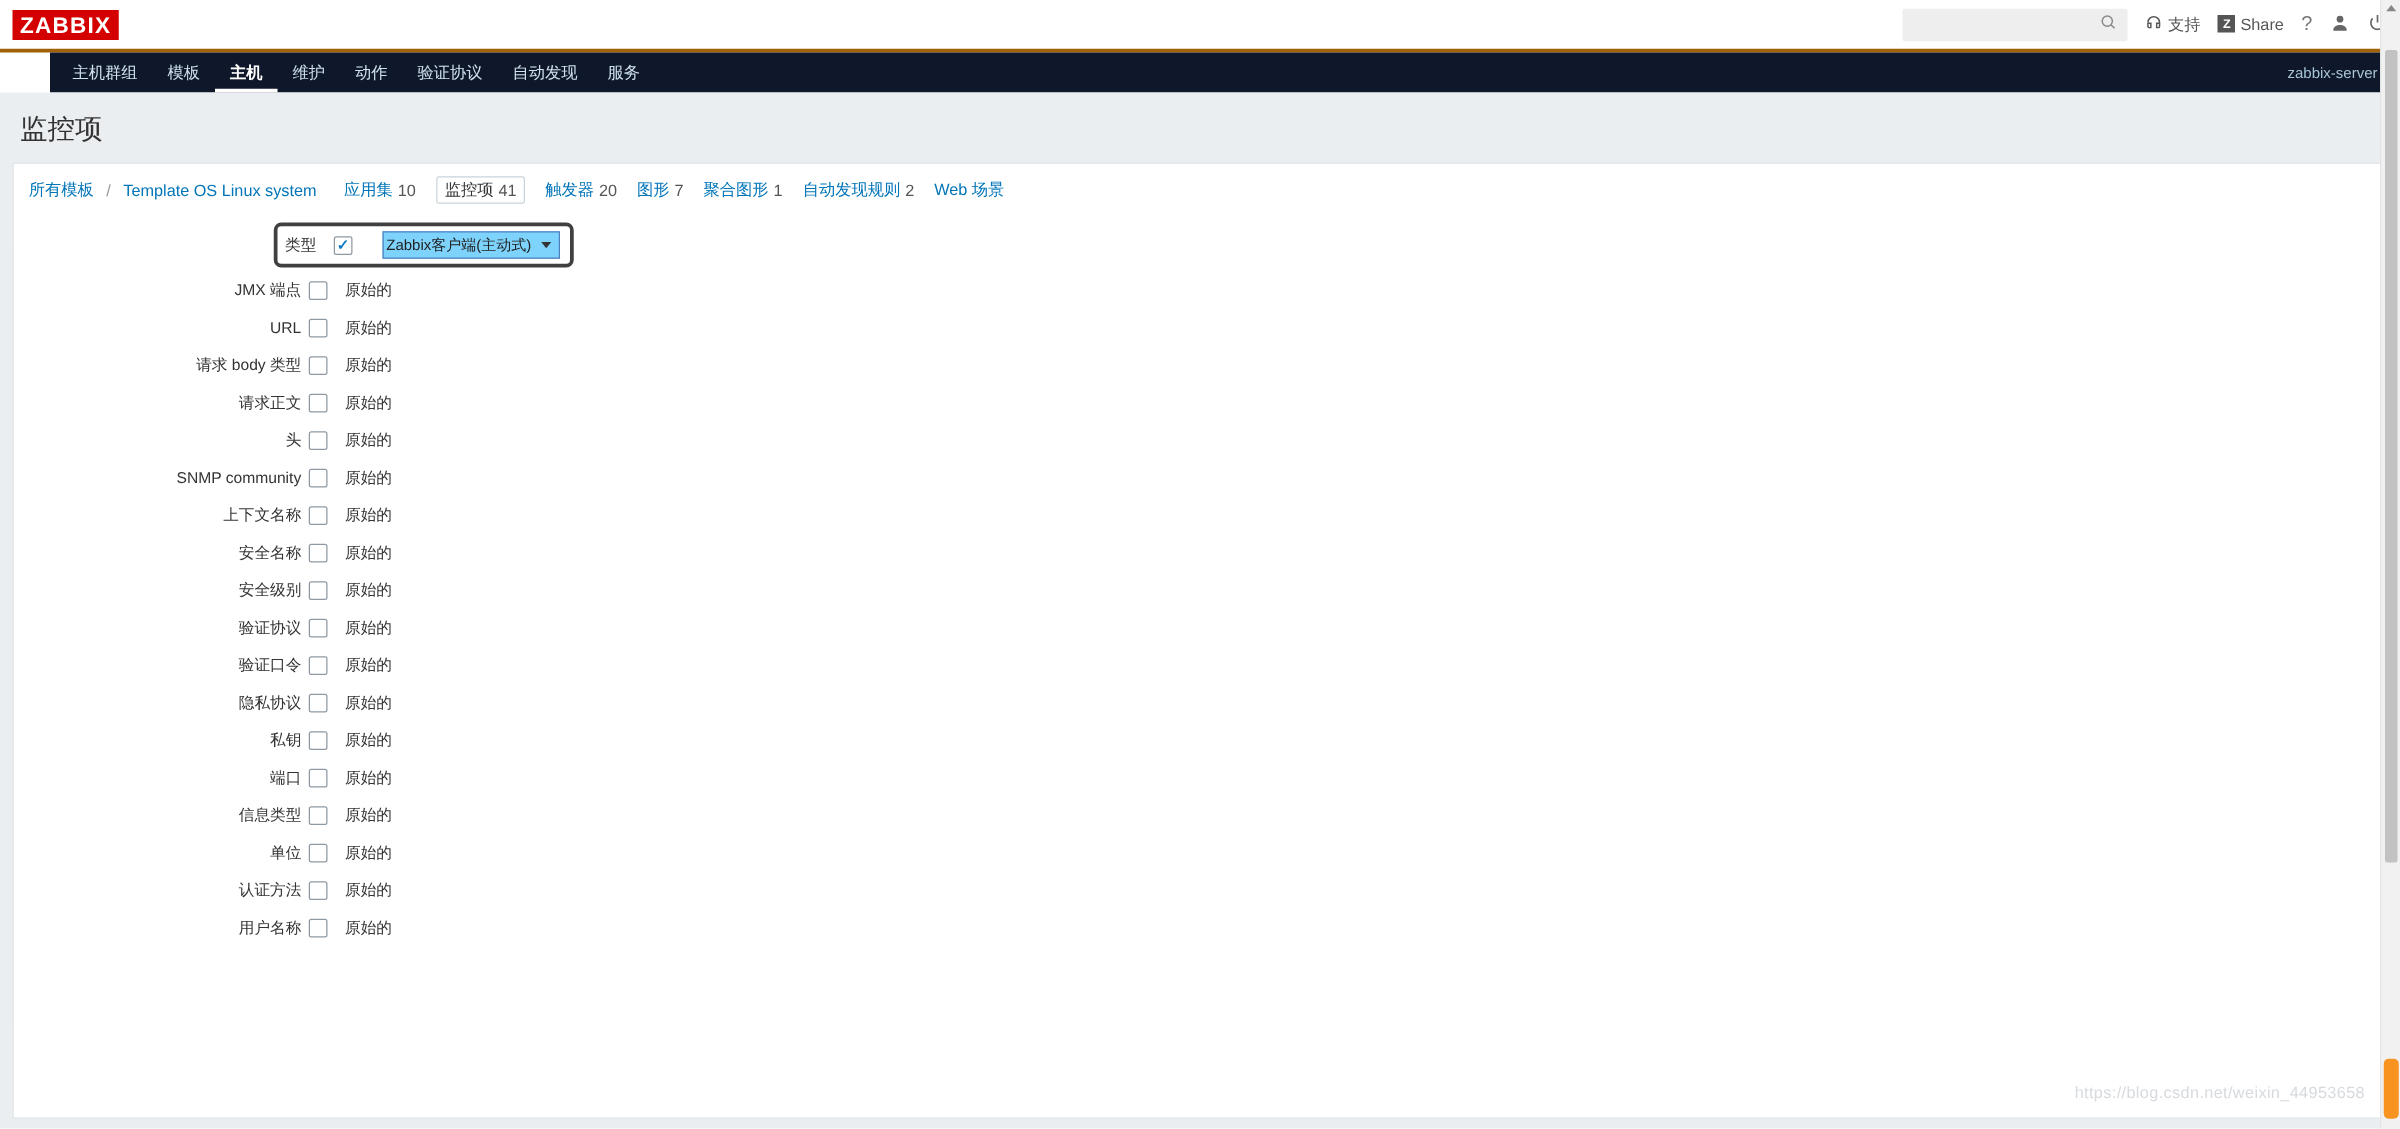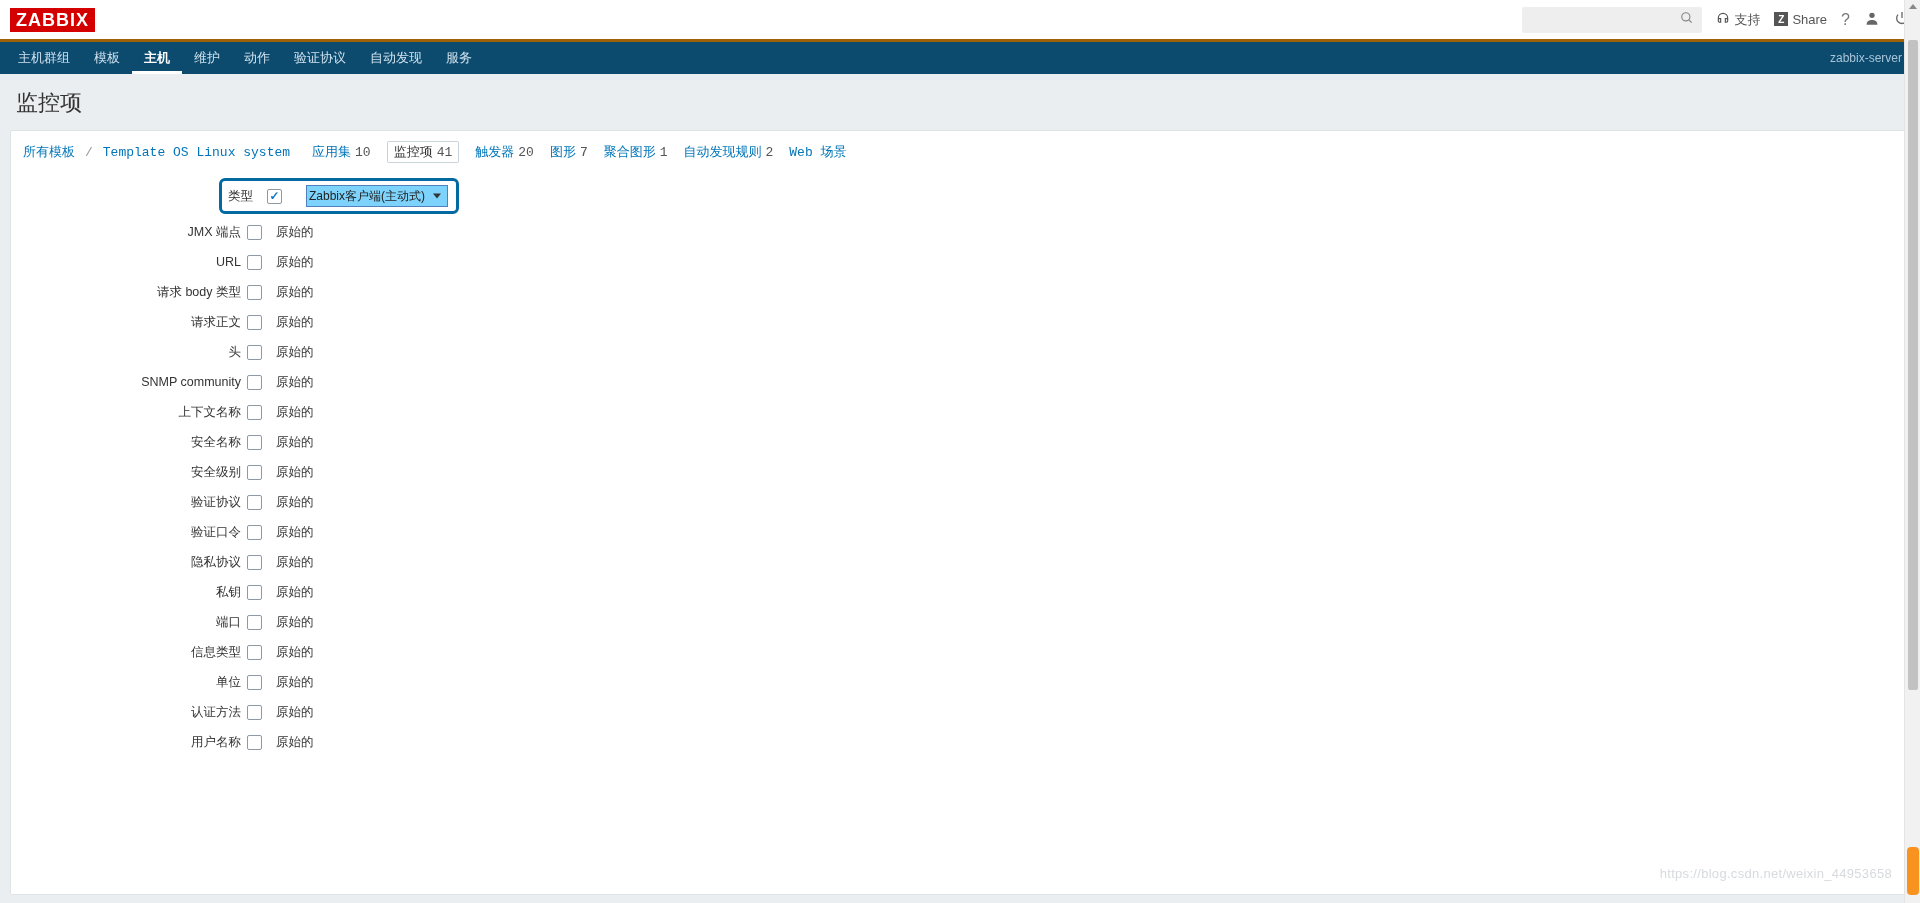--- a/index.html
+++ b/index.html
@@ -72,26 +72,27 @@
     border-radius: 2px;
     display: flex;
     align-items: center;
     justify-content: flex-end;
     padding: 0 8px;
     color: #888;
   }
   .top-icon { color:#555; cursor:pointer; display:flex; align-items:flex-start; gap:4px; font-size:13px;}
   
   .subnav {
-    background: #0c4a6e;
+    background: #0f172a;
     color: #cfe2ee;
     height: 32px;
     display: flex;
     align-items: stretch;
     padding-left: 6px;
+    margin-left: 40px;
   }
   .subnav-item {
     padding: 0 12px;
     display: flex;
     align-items: center;
     cursor: pointer;
     font-size: 13px;
     color: #cfe2ee;
   }
   .subnav-item.active {
@@ -128,21 +129,20 @@
     height: calc(100% - 52px);
     overflow: hidden;
   }
   .breadcrumbs {
     display: flex;
     align-items: center;
     gap: 16px;
     font-size: 13px;
     margin-bottom: 14px;
     flex-wrap: wrap;
-    font-family: Liberation Mono, monospace;
   }
   .breadcrumbs a { color: #0275b8; text-decoration: none; cursor:pointer;}
   .breadcrumbs .sep { color: #999; margin: 0 -6px;}
   .bc-item { display:flex; gap:4px; align-items:center; cursor:pointer;}
   .bc-count { color:#555; }
   .bc-active a { color:#333; }
   .bc-box { border:1px solid #c9d4da; padding:1px 6px; border-radius:2px; }
 
   
   .form-area {
@@ -191,21 +191,21 @@
     background:#7dd3fc;
     position:relative;
     display:flex; align-items:center;
     min-width:128px;
   }
   .type-select .caret{
     position:absolute; right:6px; top:50%; transform:translateY(-50%);
     width:0;height:0;border-left:4px solid transparent;border-right:4px solid transparent;border-top:5px solid #333;
   }
   .highlight-box{
-    border:3px solid #0369a1;
+    border:3px solid #404040;
     border-radius:6px;
     padding:4px 8px 4px 6px;
     display:inline-flex;
     align-items:center;
     gap:10px;
     margin-left:-6px;
   }
   
   .fake-scroll{
     position:absolute; right:0; top:0; bottom:0; width:16px;

